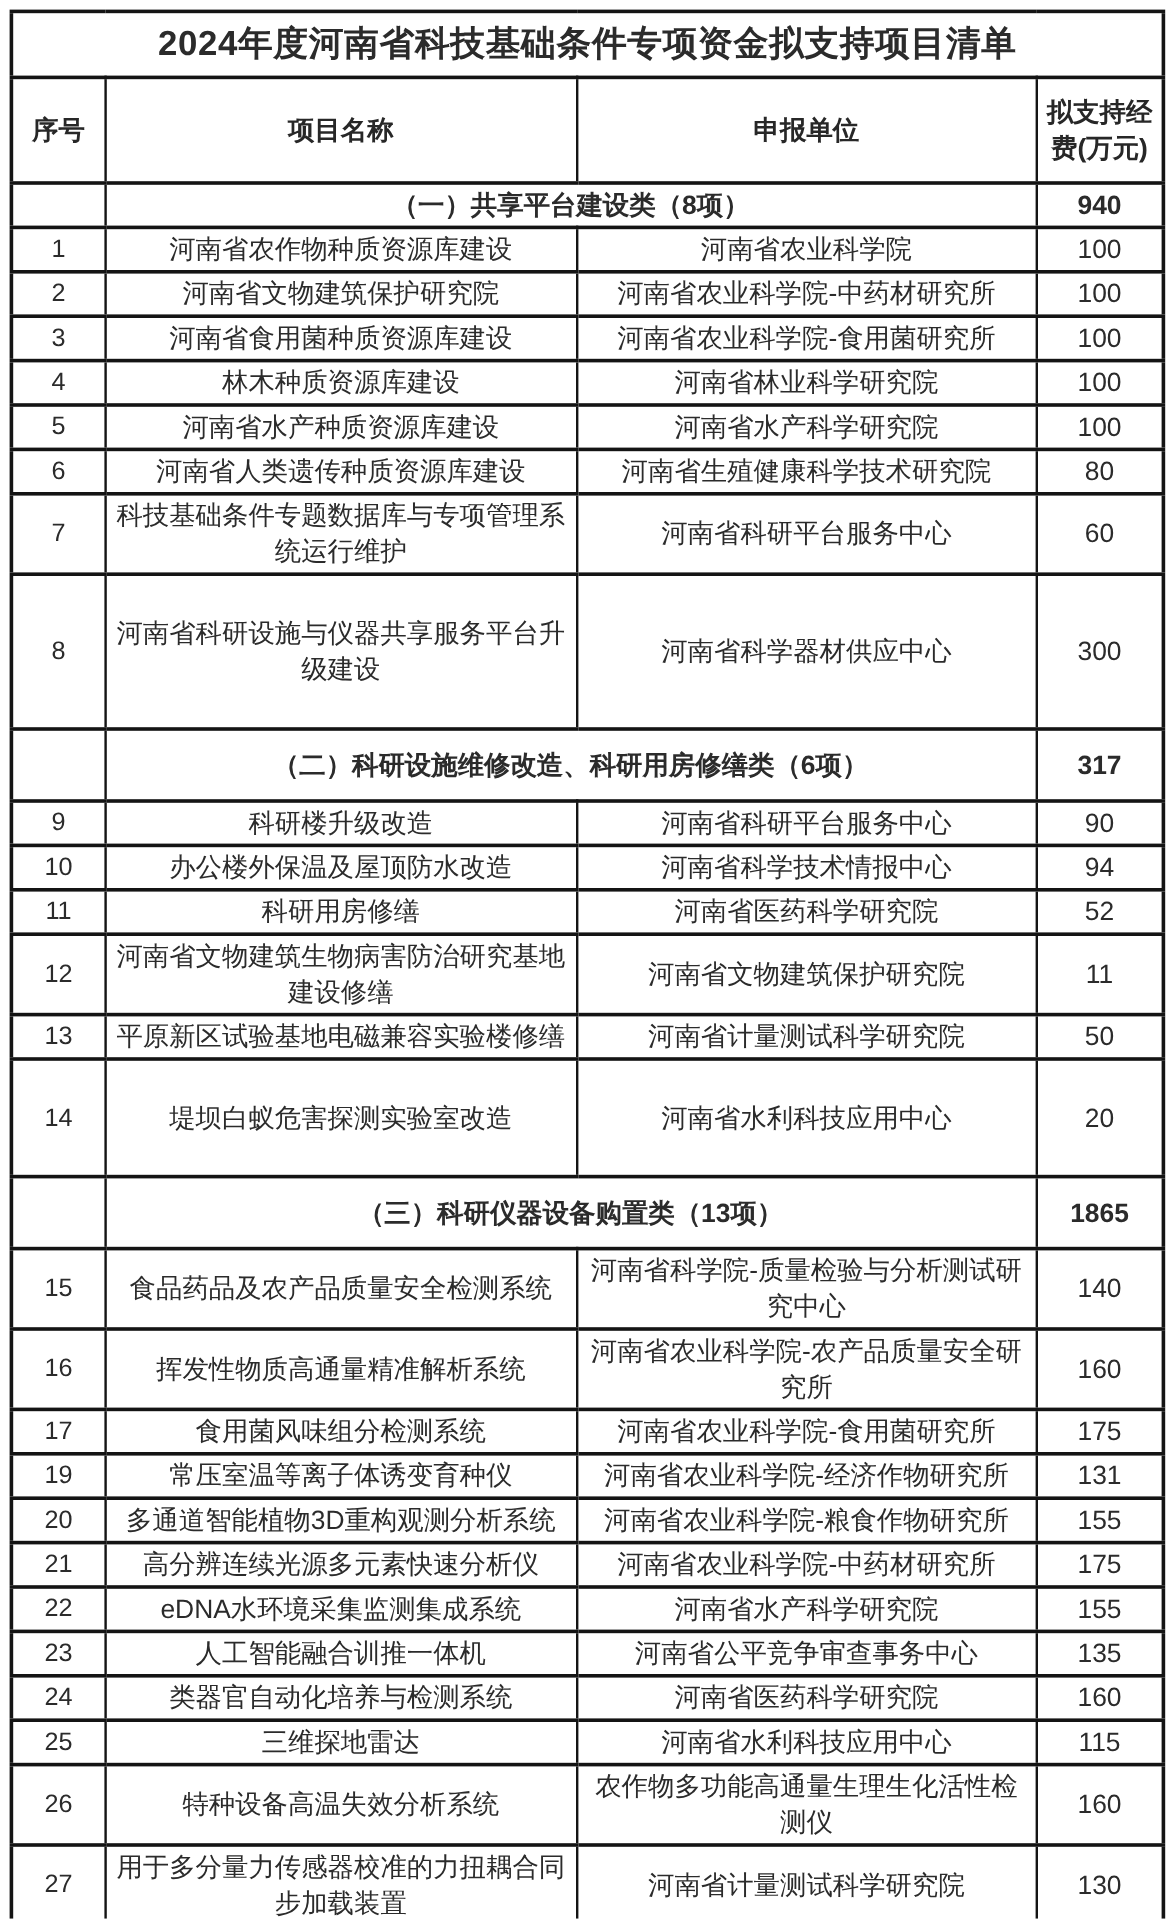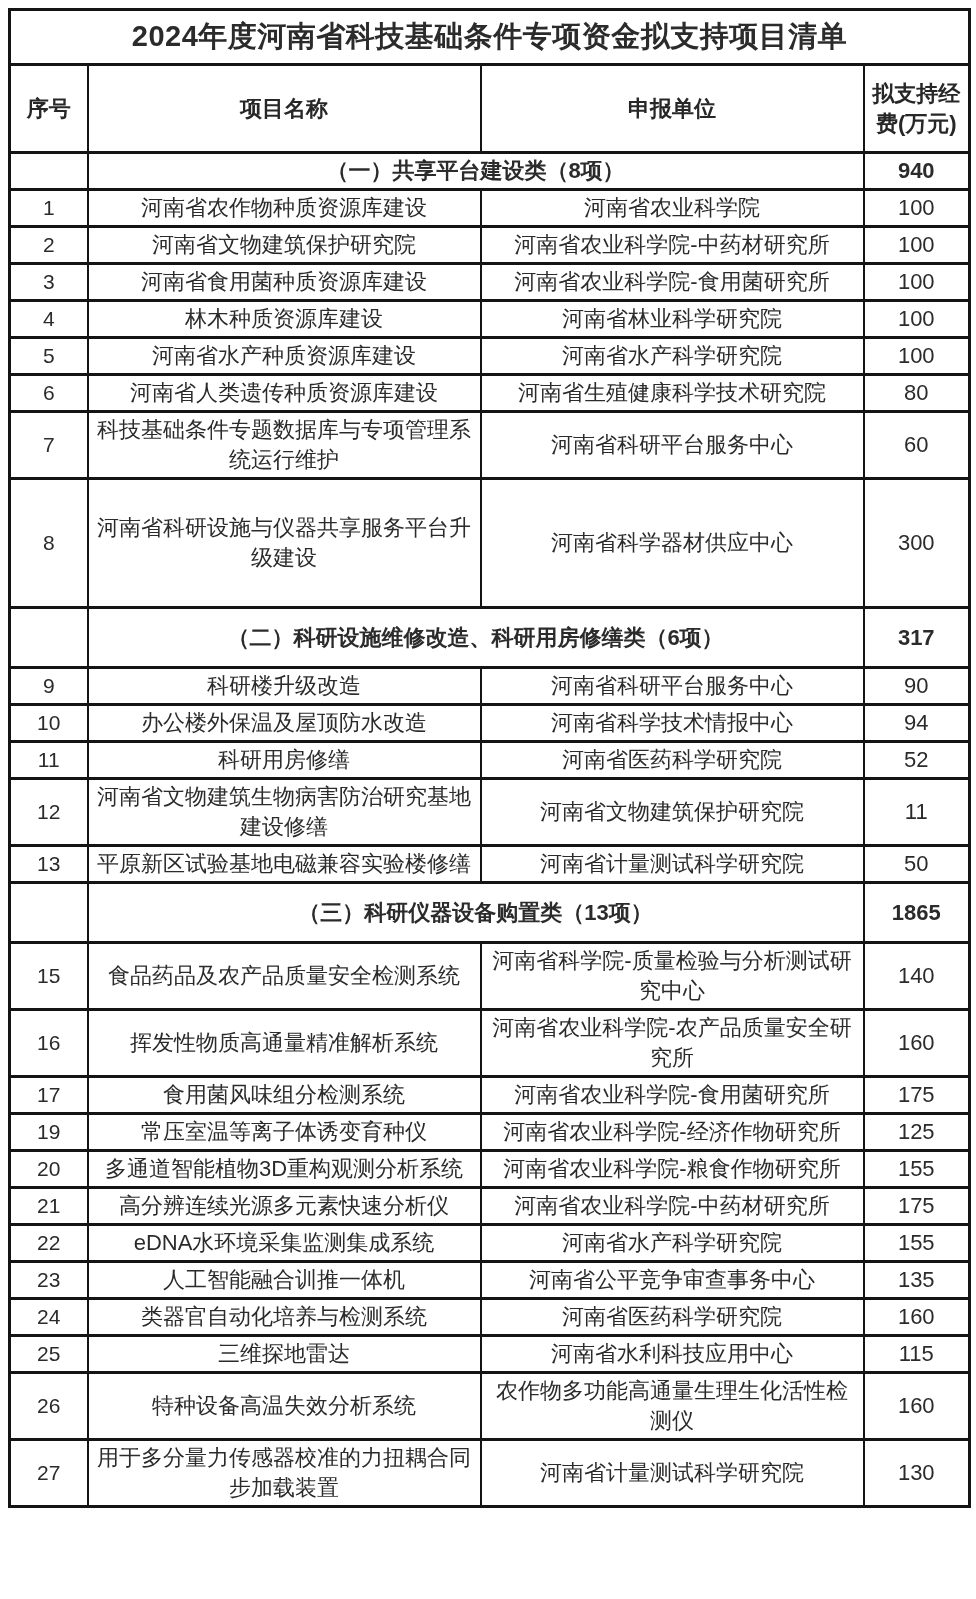--- a/index.html
+++ b/index.html
@@ -174,20 +174,26 @@
           <td class="c-project">河南省文物建筑生物病害防治研究基地建设修缮</td>
           <td class="c-unit">河南省文物建筑保护研究院</td>
           <td class="c-budget">11</td>
         </tr>
         <tr class="data-row">
           <td class="c-no">13</td>
           <td class="c-project">平原新区试验基地电磁兼容实验楼修缮</td>
           <td class="c-unit">河南省计量测试科学研究院</td>
           <td class="c-budget">50</td>
         </tr>
+        <tr class="data-row h98">
+          <td class="c-no">14</td>
+          <td class="c-project">堤坝白蚁危害探测实验室改造</td>
+          <td class="c-unit">河南省水利科技应用中心</td>
+          <td class="c-budget">20</td>
+        </tr>
         <tr class="section-row h60">
           <td class="c-no"></td>
           <td class="c-section bold" colspan="2">（三）科研仪器设备购置类（13项）</td>
           <td class="c-budget bold">1865</td>
         </tr>
         <tr class="data-row">
           <td class="c-no">15</td>
           <td class="c-project">食品药品及农产品质量安全检测系统</td>
           <td class="c-unit">河南省科学院-质量检验与分析测试研究中心</td>
           <td class="c-budget">140</td>
@@ -201,21 +207,21 @@
         <tr class="data-row">
           <td class="c-no">17</td>
           <td class="c-project">食用菌风味组分检测系统</td>
           <td class="c-unit">河南省农业科学院-食用菌研究所</td>
           <td class="c-budget">175</td>
         </tr>
         <tr class="data-row">
           <td class="c-no">19</td>
           <td class="c-project">常压室温等离子体诱变育种仪</td>
           <td class="c-unit">河南省农业科学院-经济作物研究所</td>
-          <td class="c-budget">125</td>
+          <td class="c-budget">131</td>
         </tr>
         <tr class="data-row">
           <td class="c-no">20</td>
           <td class="c-project">多通道智能植物3D重构观测分析系统</td>
           <td class="c-unit">河南省农业科学院-粮食作物研究所</td>
           <td class="c-budget">155</td>
         </tr>
         <tr class="data-row">
           <td class="c-no">21</td>
           <td class="c-project">高分辨连续光源多元素快速分析仪</td>

